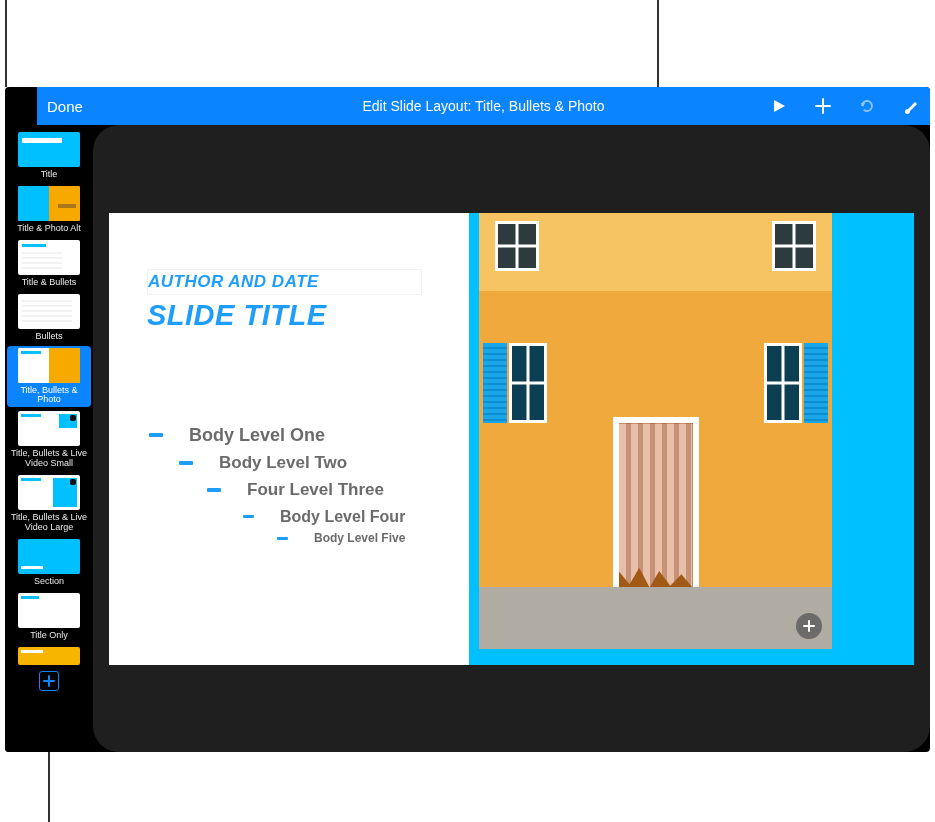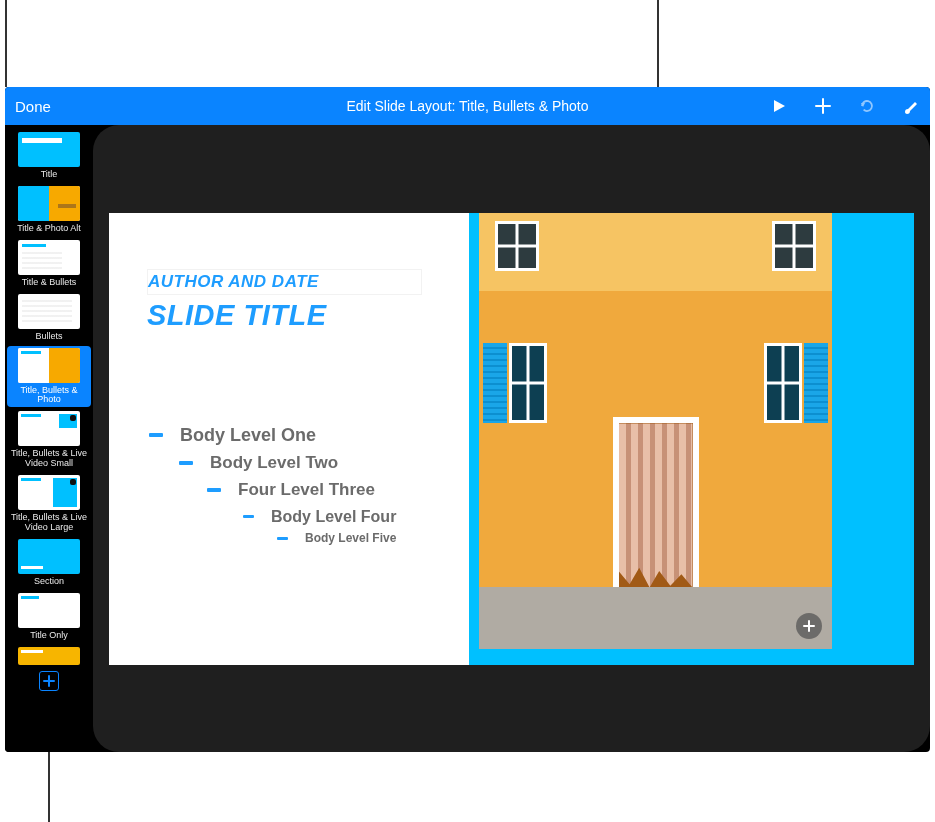--- a/index.html
+++ b/index.html
@@ -32,20 +32,21 @@
 
   .toolbar {
     height: 38px;
     background: #0a84ff;
     color: #fff;
     display: flex;
     align-items: center;
     padding: 0 10px;
     font-size: 15px;
     position: relative;
+    margin-left: 32px;
   }
   .toolbar .done {
     cursor: pointer;
   }
   .toolbar .title {
     position: absolute;
     left: 50%;
     transform: translateX(-50%);
     font-size: 14px;
     white-space: nowrap;
@@ -257,21 +258,21 @@
     position:absolute;
     left: 40px;
     top: 208px;
     color: #6b6b6b;
     font-size: 18px;
     line-height: 1.6;
   }
   .bullets .lvl {
     display:flex;
     align-items:center;
-    gap:17px;
+    gap:26px;
     font-weight:600;
   }
   .bullets .dash {
     width: 14px; height: 4px; background:#1e9dff; border-radius:1px;
     flex-shrink:0;
   }
   .bullets .i1{margin-left:0;font-size:18px;}
   .bullets .i2{margin-left:30px;font-size:17px;}
   .bullets .i3{margin-left:58px;font-size:17px;}
   .bullets .i4{margin-left:94px;font-size:16px;}

